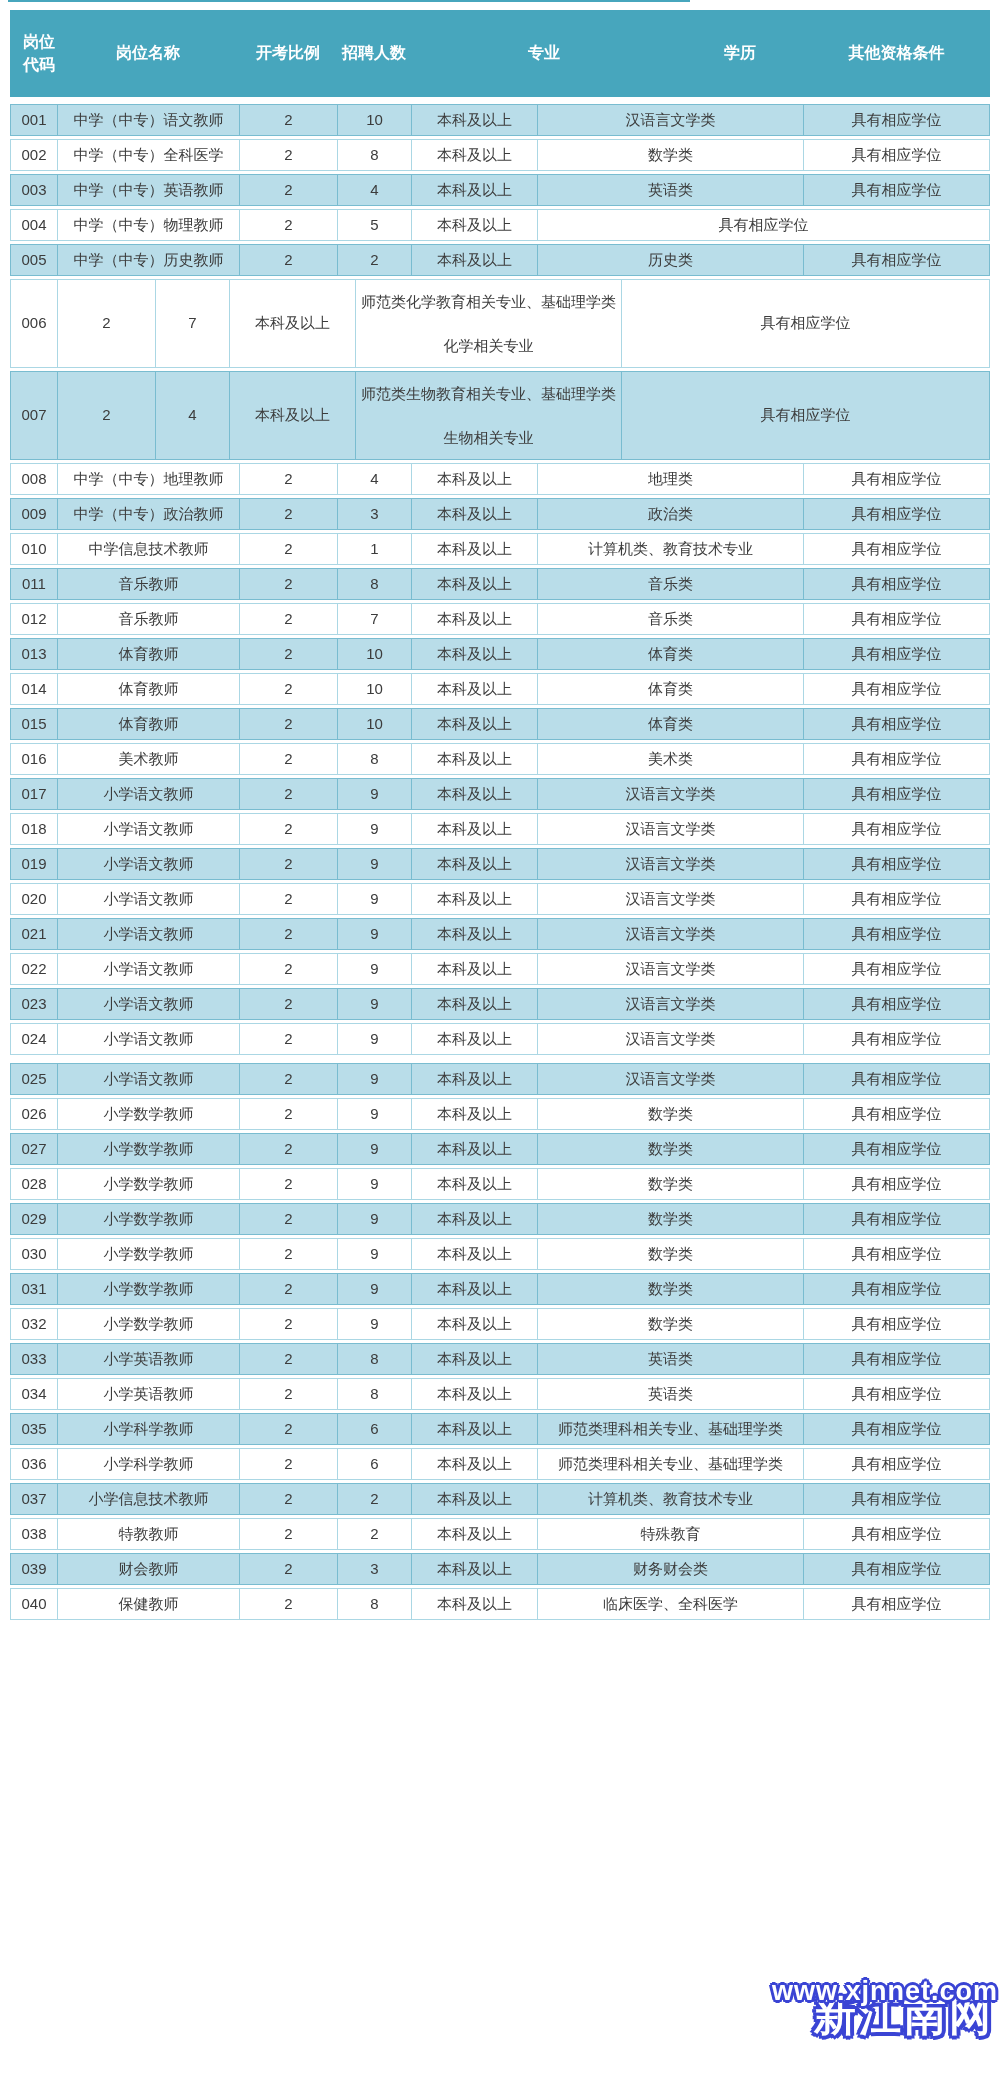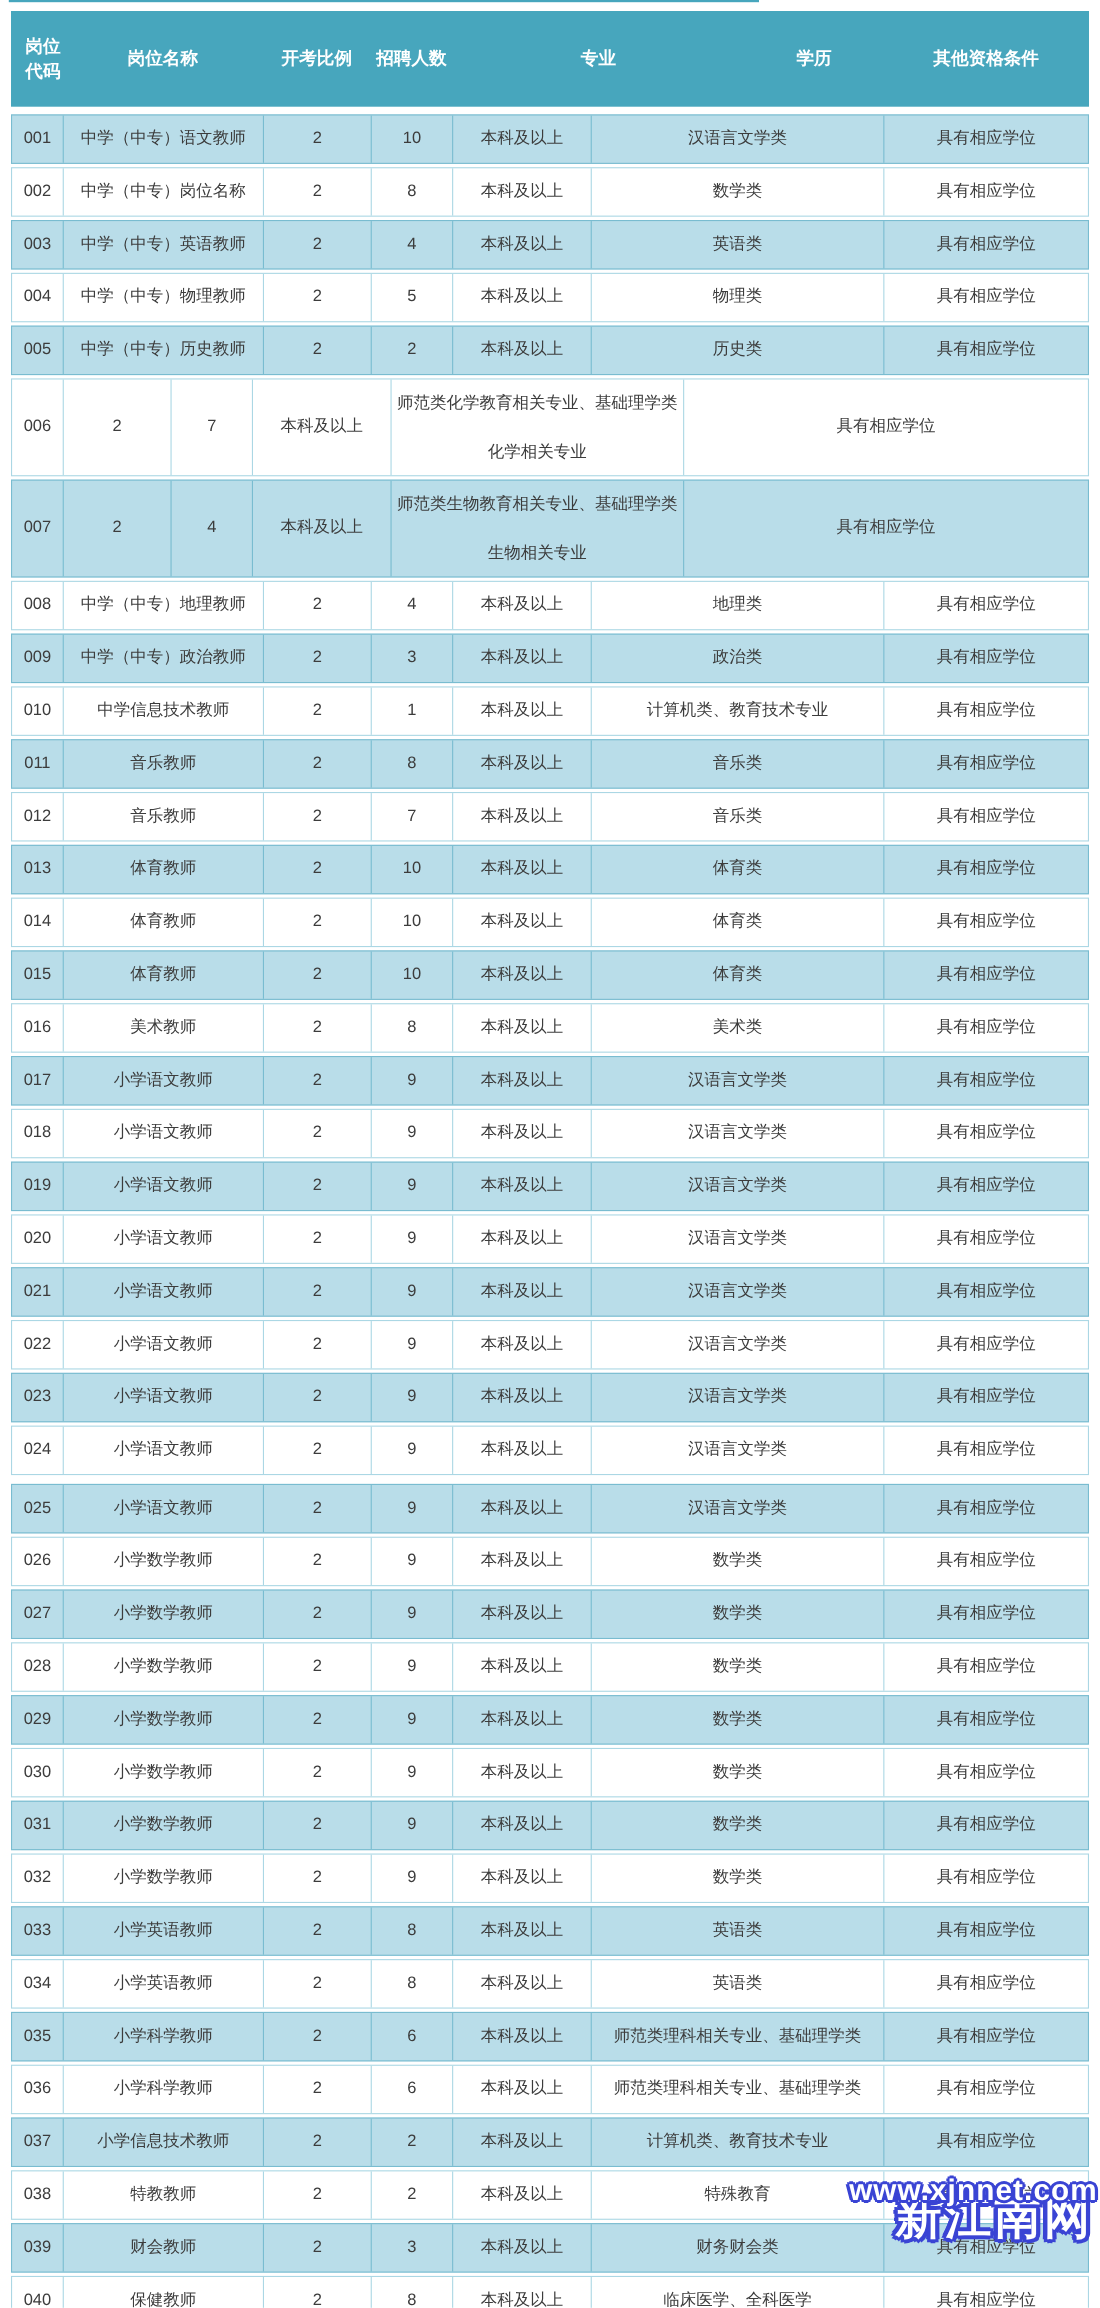--- a/index.html
+++ b/index.html
@@ -11,21 +11,21 @@
   .table-wrap { position:absolute; left:10px; top:10px; width:980px; }
 
   
   .thead { display:flex; height:87px; background:#47a6bd; color:#ffffff; font-weight:bold;
     font-size:16px; margin-bottom:7px; }
   .hcell { display:flex; align-items:center; justify-content:center; text-align:center; }
   .hcell.c-code { flex-direction:column; align-items:flex-start; justify-content:center;
     gap:2px; padding-left:13px; }
 
   
-  .row { display:flex; height:45px; margin-bottom:3px; border:1px solid var(--bd); }
+  .row { display:flex; height:32px; margin-bottom:3px; border:1px solid var(--bd); }
   .row.tall { height:89px; }
   .row.gap-before { margin-top:8px; }
   .row.blue { background:#b9dde9; --bd:#79bcd0; }
   .row.white { background:#ffffff; --bd:#abd7e4; }
 
   .cell { display:flex; align-items:center; justify-content:center; text-align:center;
     border-right:1px solid var(--bd); color:#3c3c3c; font-size:15px; line-height:1.35;
     padding:0 4px; overflow:hidden; }
   .cell:last-child { border-right:none; }
   .row.tall .cell.c-major { line-height:2.9; }
@@ -70,21 +70,21 @@
         <div class="cell c-code">001</div>
         <div class="cell c-name">中学（中专）语文教师</div>
         <div class="cell c-ratio">2</div>
         <div class="cell c-count">10</div>
         <div class="cell c-degree">本科及以上</div>
         <div class="cell c-major">汉语言文学类</div>
         <div class="cell c-other">具有相应学位</div>
       </div>
       <div class="row white">
         <div class="cell c-code">002</div>
-        <div class="cell c-name">中学（中专）岗位名称</div>
+        <div class="cell c-name">中学（中专）全科医学</div>
         <div class="cell c-ratio">2</div>
         <div class="cell c-count">8</div>
         <div class="cell c-degree">本科及以上</div>
         <div class="cell c-major">数学类</div>
         <div class="cell c-other">具有相应学位</div>
       </div>
       <div class="row blue">
         <div class="cell c-code">003</div>
         <div class="cell c-name">中学（中专）英语教师</div>
         <div class="cell c-ratio">2</div>
@@ -92,21 +92,20 @@
         <div class="cell c-degree">本科及以上</div>
         <div class="cell c-major">英语类</div>
         <div class="cell c-other">具有相应学位</div>
       </div>
       <div class="row white">
         <div class="cell c-code">004</div>
         <div class="cell c-name">中学（中专）物理教师</div>
         <div class="cell c-ratio">2</div>
         <div class="cell c-count">5</div>
         <div class="cell c-degree">本科及以上</div>
-        <div class="cell c-major">物理类</div>
         <div class="cell c-other">具有相应学位</div>
       </div>
       <div class="row blue">
         <div class="cell c-code">005</div>
         <div class="cell c-name">中学（中专）历史教师</div>
         <div class="cell c-ratio">2</div>
         <div class="cell c-count">2</div>
         <div class="cell c-degree">本科及以上</div>
         <div class="cell c-major">历史类</div>
         <div class="cell c-other">具有相应学位</div>

